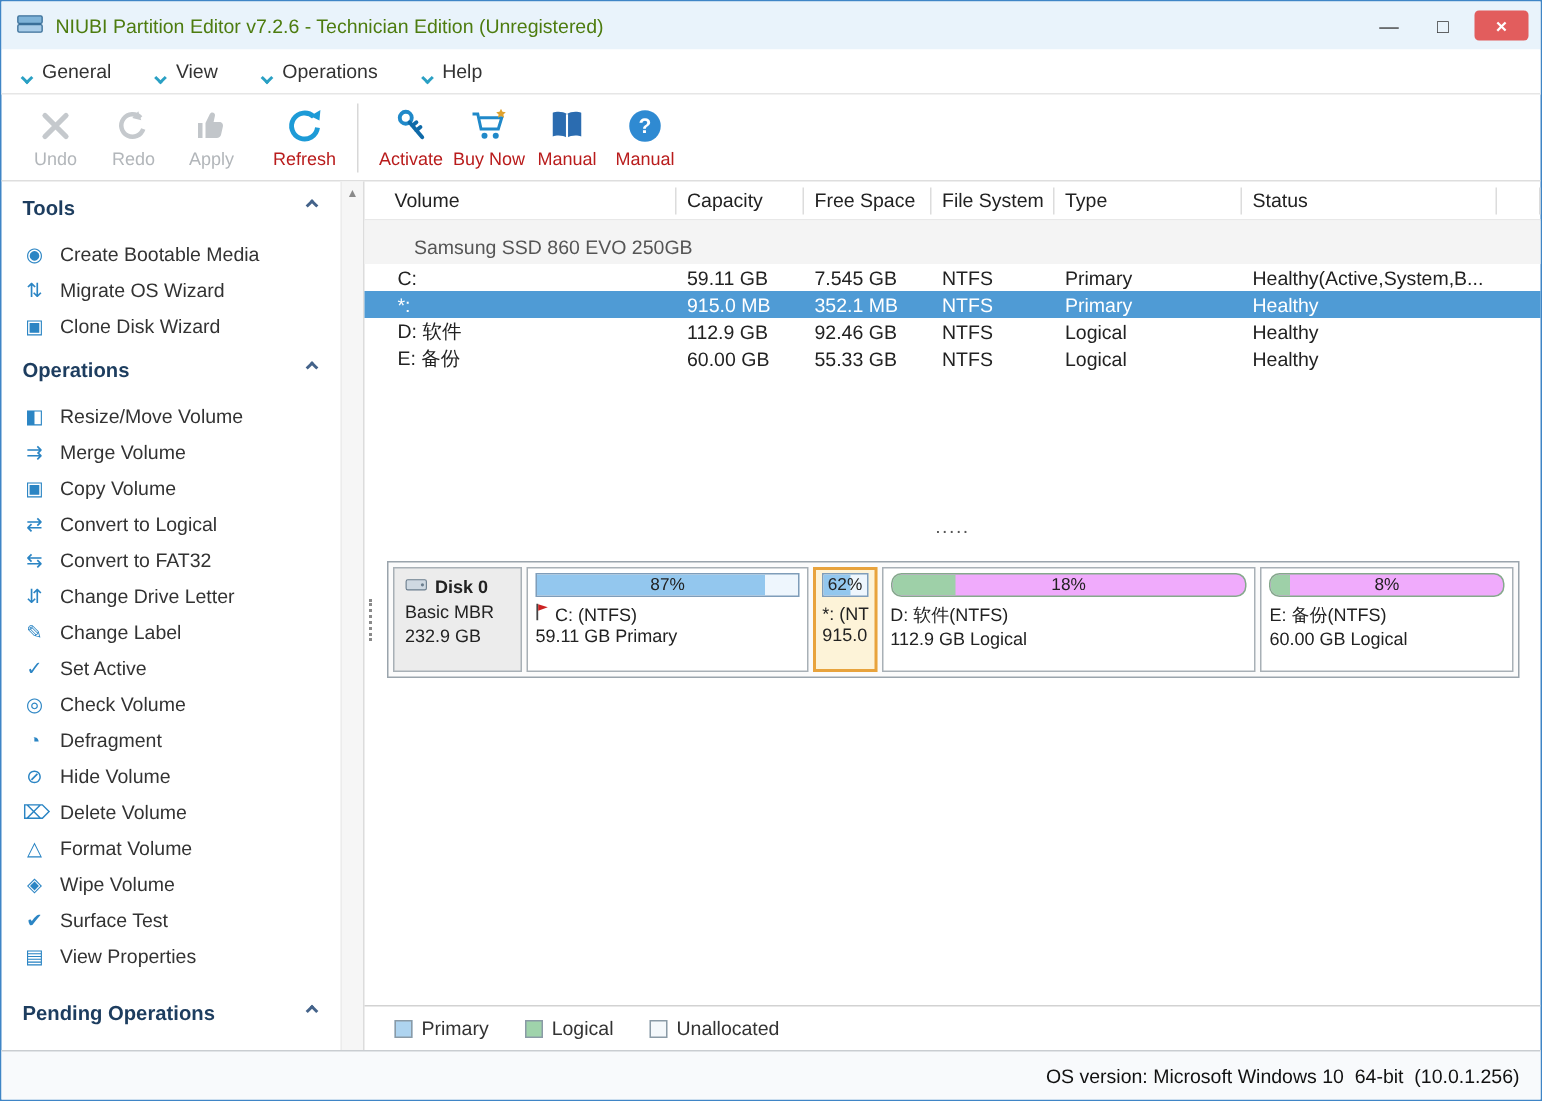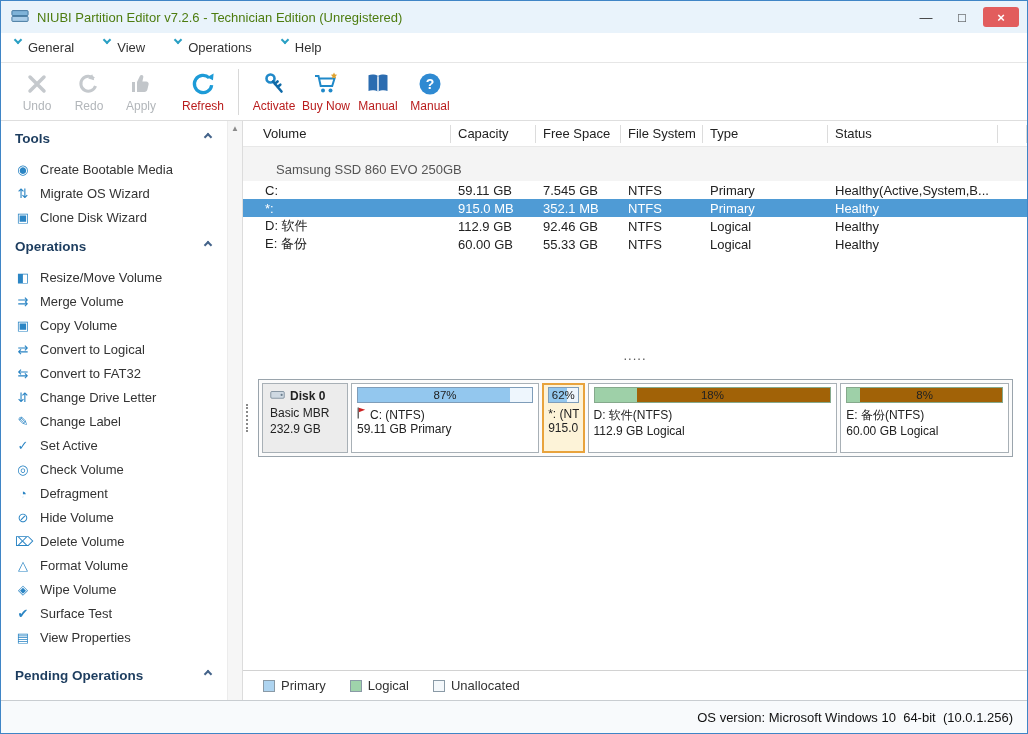--- a/index.html
+++ b/index.html
@@ -10,21 +10,21 @@
 
   
   .titlebar { height:32px; background:#e9f3fb; display:flex; align-items:center; padding:0 8px 0 10px; flex:0 0 auto; }
   .title-text { margin-left:8px; color:#4d7c0f; }
   .win-controls { margin-left:auto; display:flex; align-items:center; gap:6px; }
   .win-btn { width:30px; height:20px; display:flex; align-items:center; justify-content:center; font-size:13px; color:#333; cursor:default; }
   .win-btn.close { width:36px; background:#e25d5d; border-radius:3px; color:#fff; font-weight:bold; }
 
   
   .menubar { height:30px; background:#fff; border-bottom:1px solid #e6e6e6; display:flex; align-items:center; padding-left:14px; gap:30px; flex:0 0 auto; }
-  .menu-item { display:flex; align-items:flex-start; gap:7px; color:#333; }
+  .menu-item { display:flex; align-items:flex-end; gap:7px; color:#333; }
   .chev-down { width:6px; height:6px; border-left:2px solid #2aa0c4; border-bottom:2px solid #2aa0c4; transform:rotate(-45deg); margin-top:-3px; }
 
   
   .toolbar { height:58px; border-bottom:1px solid #dedede; display:flex; align-items:center; padding:0 10px; flex:0 0 auto; }
   .tbtn { width:52px; height:52px; display:flex; flex-direction:column; align-items:center; justify-content:center; gap:1px; }
   .tbtn .ticon { height:28px; display:flex; align-items:center; justify-content:center; }
   .tbtn .tlabel { font-size:12px; color:#b91c1c; }
   .tbtn.disabled .tlabel { color:#b2b6ba; }
   .tbtn.gap { margin-left:10px; }
   .tsep { width:1px; height:46px; background:#d8d8d8; margin:0 9px; }
@@ -46,39 +46,39 @@
   
   .main { flex:1; display:flex; flex-direction:column; border-left:1px solid #dcdcdc; min-width:0; }
   .thead, .trow { display:grid; grid-template-columns:208px 85px 85px 82px 125px 170px 1fr; align-items:center; }
   .thead { height:26px; border-bottom:1px solid #e8e8e8; }
   .th { padding-left:7px; border-right:1px solid #dcdcdc; height:18px; line-height:18px; white-space:nowrap; overflow:hidden; }
   .th:first-child { padding-left:20px; }
   .group-row { background:#f4f4f4; padding:3px 10px 4px 10px; }
   .group-line1 { display:flex; align-items:center; gap:7px; }
   .group-title { font-weight:bold; white-space:nowrap; }
   .group-rule { flex:1; height:1px; background:#8d8d8d; margin:0 12px 0 10px; }
-  .group-sub { color:#555; margin-left:23px; margin-top:12px; }
+  .group-sub { color:#555; margin-left:23px; margin-top:7px; }
   .trow { height:18px; }
   .trow .td { padding-left:7px; white-space:nowrap; overflow:hidden; }
   .trow .td:first-child { padding-left:22px; }
   .trow.selected { background:#4f9bd5; color:#fff; }
 
   .hsplit { text-align:center; color:#555; font-size:13px; height:12px; line-height:6px; letter-spacing:1px; margin-top:100px; }
 
   .map-row { display:flex; align-items:center; margin-top:14px; }
   .vhandle { width:4px; height:28px; border-left:2px dotted #8a8a8a; margin-left:3px; flex:0 0 auto; }
   .diskmap { flex:1; margin:0 14px 0 8px; border:1px solid #9aa4ac; background:#fbfbfb; padding:3px; display:flex; height:78px; }
   .disk-info { width:86px; flex:0 0 auto; background:#ececec; border:1px solid #a8b0b6; padding:4px 7px; display:flex; flex-direction:column; gap:2px; font-size:12px; }
   .disk-info .d1 { display:flex; align-items:center; gap:5px; font-weight:bold; }
   .pmap { flex:1; display:flex; }
   .pblock { border:1px solid #a8b0b6; background:#fff; padding:3px 5px; margin-left:3px; display:flex; flex-direction:column; min-width:0; }
   .pblock.selected { border:2px solid #e8a33d; background:#fdf3d8; padding:2px 4px; }
   .pbar { height:16px; border:1px solid #7f9db9; position:relative; margin-bottom:4px; overflow:hidden; }
   .pblock.primary .pbar { background:#eef6fd; }
-  .pblock.logical .pbar { background:#a16207; border-color:#85a98c; }
+  .pblock.logical .pbar { background:#f0abfc; border-color:#85a98c;border-radius:7px; }
   .pbar-fill { position:absolute; left:0; top:0; bottom:0; }
   .pblock.primary .pbar-fill { background:#93c7ee; }
   .pblock.logical .pbar-fill { background:#9ed0a8; }
   .pbar-label { position:relative; text-align:center; font-size:11.5px; line-height:14px; color:#222; }
   .pline1 { font-size:12px; display:flex; align-items:center; gap:4px; white-space:nowrap; overflow:hidden; }
   .pline2 { font-size:12px; white-space:nowrap; overflow:hidden; }
 
   .legend { margin-top:auto; border-top:1px solid #d2d2d2; height:30px; display:flex; align-items:center; padding-left:20px; gap:24px; flex:0 0 auto; }
   .legend-item { display:flex; align-items:center; gap:6px; color:#333; }
   .lg-swatch { width:12px; height:12px; border:1px solid #8a9aa6; }

